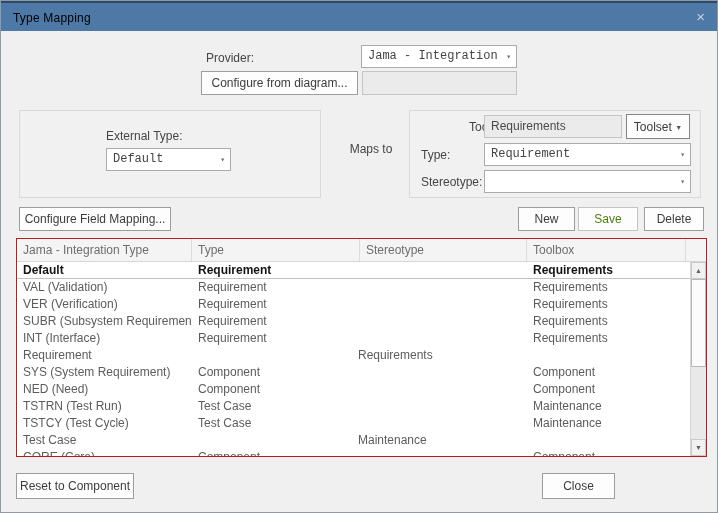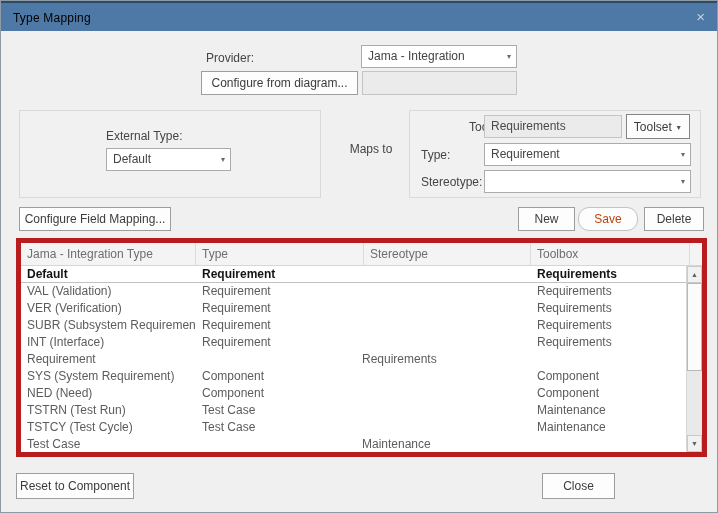--- a/index.html
+++ b/index.html
@@ -23,39 +23,39 @@
   .titlebar .close{
     position:absolute;right:12px;top:5px;
     color:#c6d1dd;font-size:15px;line-height:18px;cursor:pointer;
   }
   
   .btn{
     position:absolute;background:#fdfdfd;border:1px solid #9d9d9d;
     color:#3c3c3c;font-family:Liberation Sans, sans-serif;font-size:12px;text-align:center;
     padding:0;cursor:pointer;
   }
-  .btn.disabled{color:#c2410c;border-color:#c3c3c3;border-radius:11px;}
+  .btn.disabled{color:#4d7c0f;border-color:#c3c3c3;}
   .combo{
     position:absolute;background:#ffffff;border:1px solid #ababab;
-    padding:3px 18px 3px 6px;white-space:nowrap;overflow:hidden;cursor:pointer;
+    padding:3px 18px 3px 6px;white-space:nowrap;overflow:hidden;cursor:pointer;font-family:Liberation Mono, monospace;
   }
   .combo .arrow{
     position:absolute;right:5px;top:50%;transform:translateY(-58%);
     font-size:8px;color:#6a6a6a;
   }
   .field{
     position:absolute;background:#ebebeb;border:1px solid #c4c4c4;
     padding:3px 6px;white-space:nowrap;overflow:hidden;color:#4a4a4a;
   }
   .lbl{position:absolute;color:#454545;}
   .groupbox{position:absolute;border:1px solid #d9d9d9;background:#f1f1f1;}
   
   .table{
     position:absolute;left:15px;top:237px;width:691px;height:219px;
-    background:#ffffff;border:5px solid #b91c1c;overflow:hidden;
+    background:#ffffff;border:1px solid #b91c1c;overflow:hidden;
   }
   .thead{
     position:absolute;left:0;top:0;right:0;height:23px;
     background:#f4f4f4;border-bottom:1px solid #d6d6d6;display:flex;
   }
   .th{
     padding:4px 0 0 6px;color:#6e6e6e;border-right:1px solid #dcdcdc;
     white-space:nowrap;overflow:hidden;
   }
   .th.c0{width:175px;} .th.c1{width:168px;} .th.c2{width:167px;} .th.c3{width:159px;}

